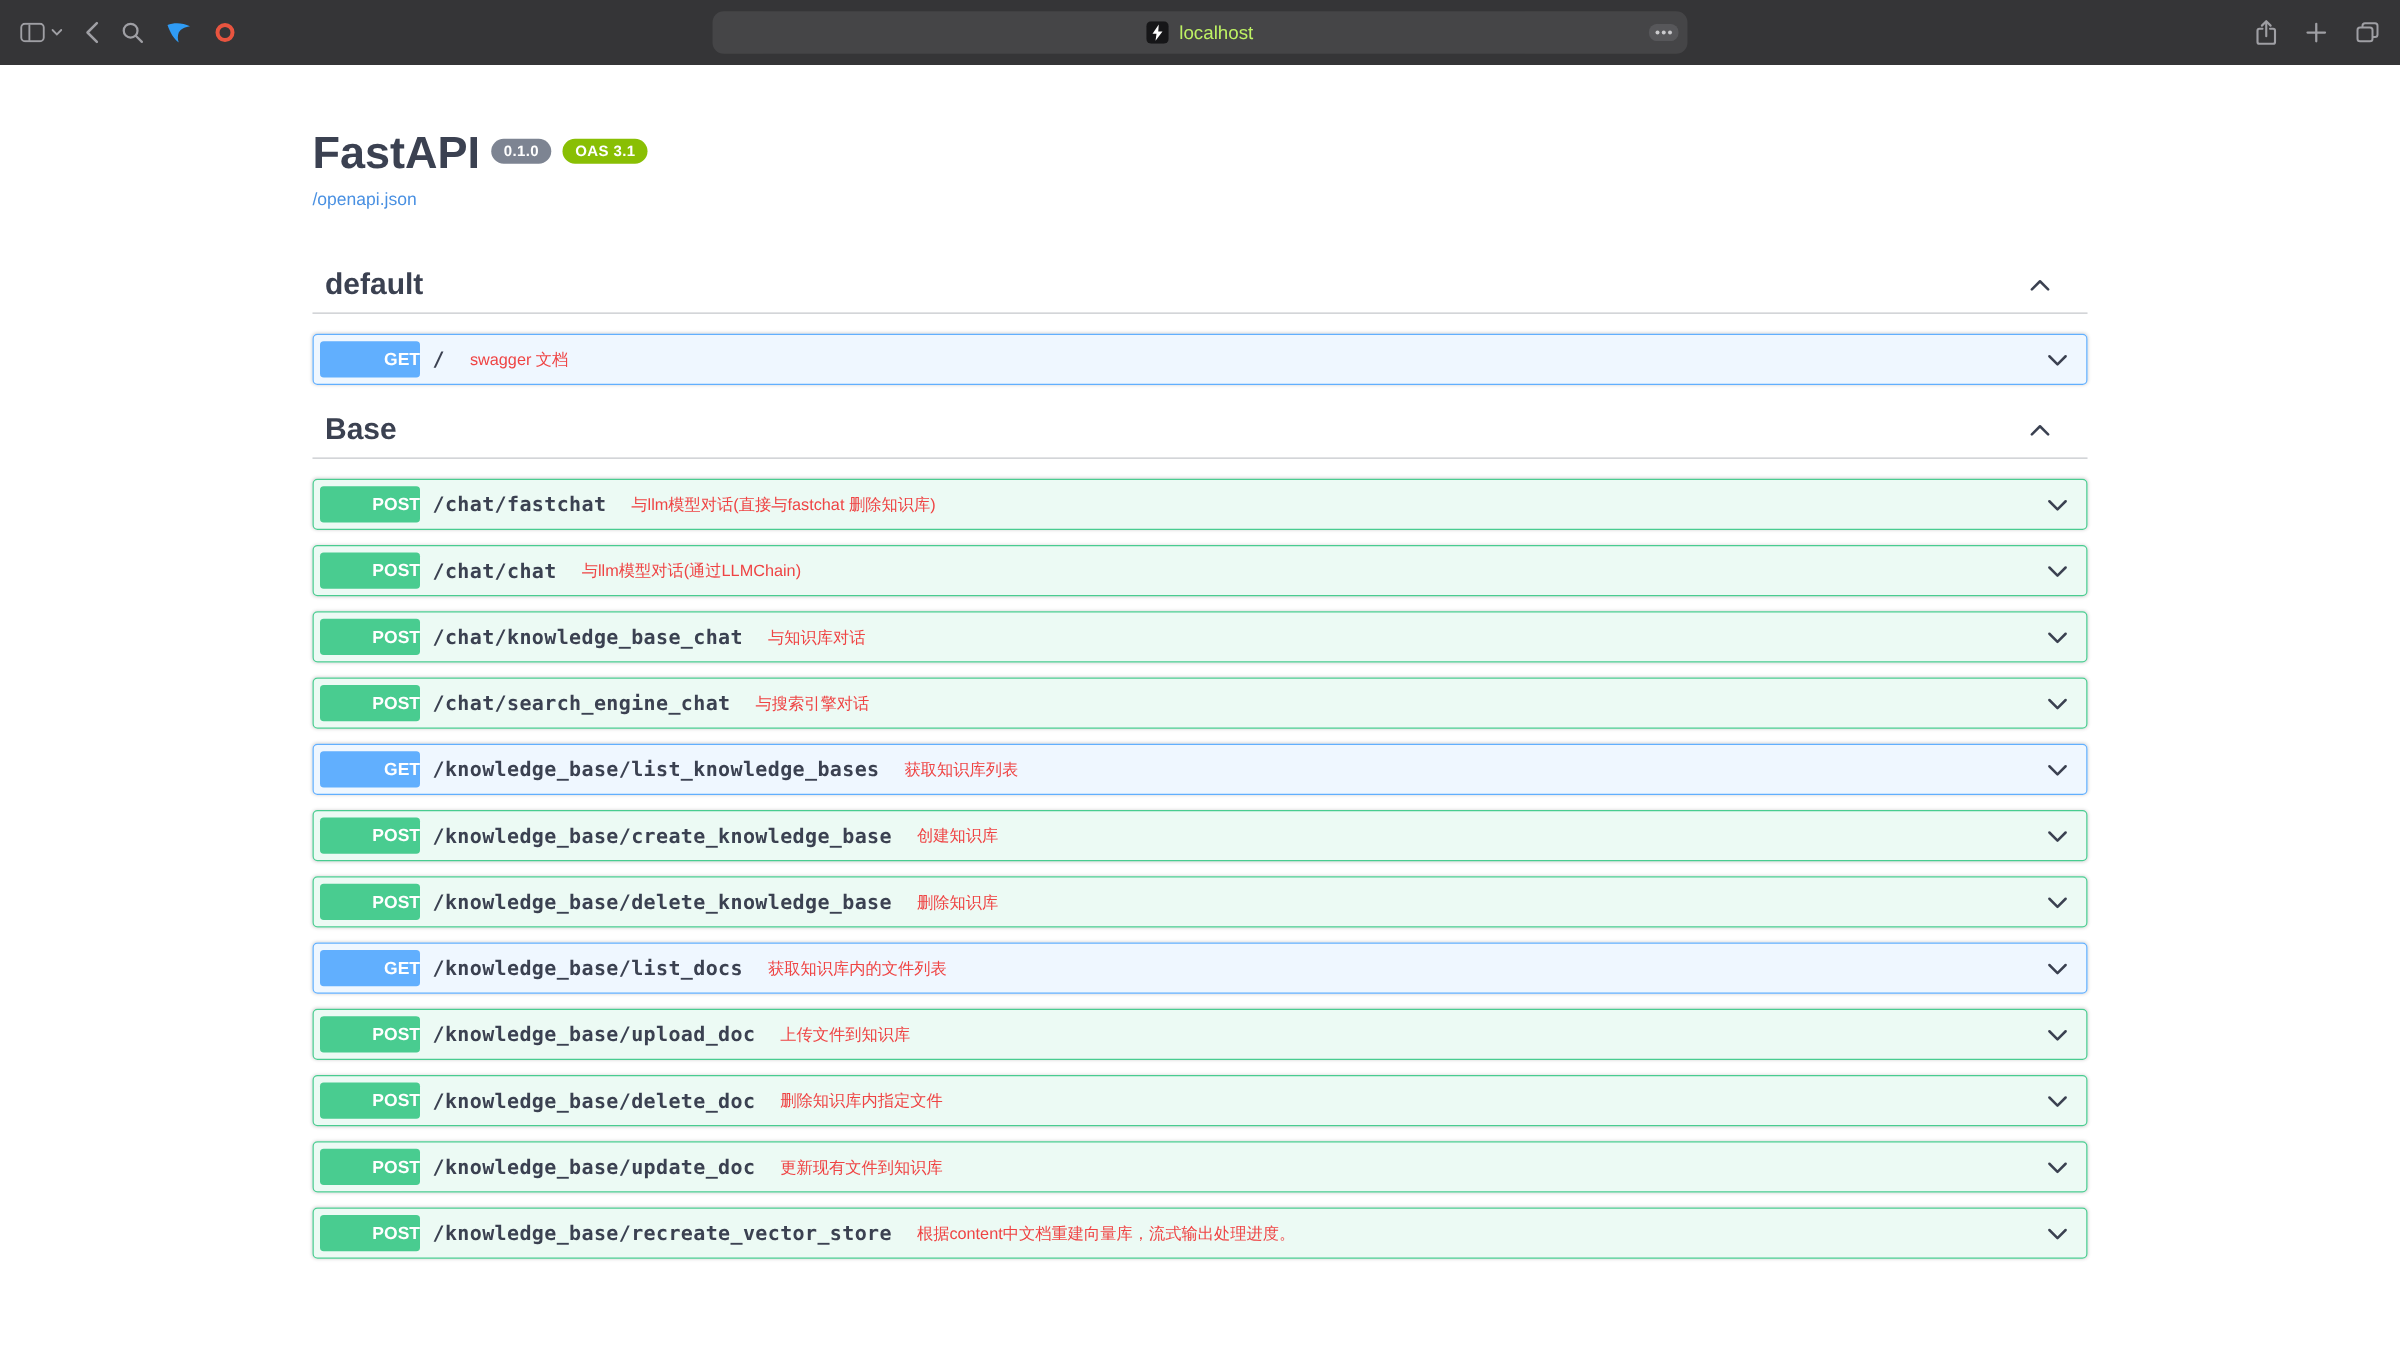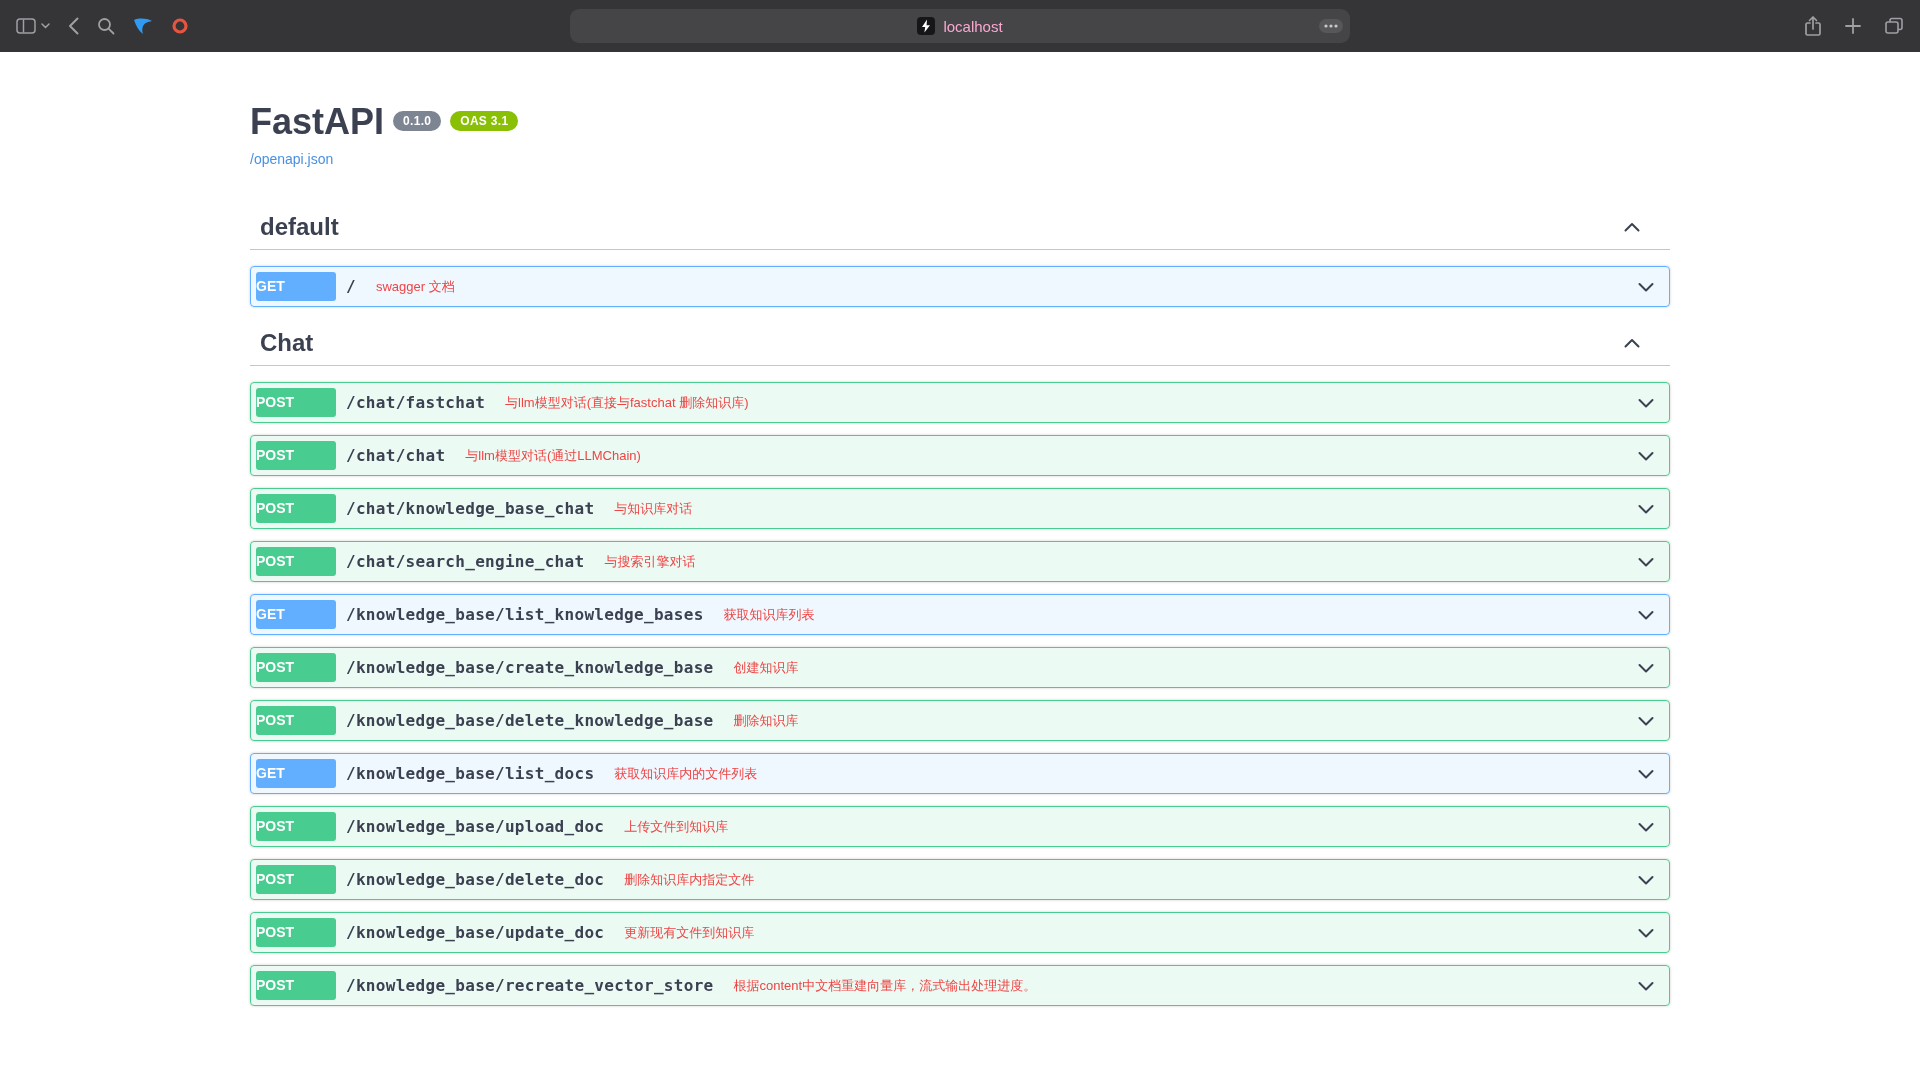--- a/index.html
+++ b/index.html
@@ -14,21 +14,21 @@
   }
   .tb-left { display:flex; align-items:center; gap:18px; }
   .tb-right { margin-left:auto; display:flex; align-items:center; gap:22px; }
   .tb-btn { display:flex; align-items:center; gap:5px; border-radius:6px; }
   .tb-btn svg { display:block; }
 
   .address-bar {
     position:absolute; left:50%; top:50%; transform:translate(-50%,-50%);
     width:780px; height:34px; background:#454547; border-radius:9px;
     display:flex; align-items:center; justify-content:center;
-    color:#f9a8d4; font-size:15px; cursor:text;
+    color:#bef264; font-size:15px; cursor:text;
   }
   .address-bar .favicon { display:flex; margin-right:8px; }
   .address-menu { position:absolute; right:7px; top:50%; transform:translateY(-50%); display:flex; }
 
   
   .page { height:1028px; overflow:hidden; background:#fff; }
   .wrapper { max-width:1460px; margin:16px auto; padding:0 20px; }
 
   .info { margin:50px 0 35px; }
   .title { font-size:36px; font-weight:700; color:#3b4151; line-height:40px; }
@@ -48,21 +48,21 @@
   }
   .tag-name { font-size:24px; font-weight:700; color:#3b4151; flex:1; line-height:28px; }
 
   .opblock {
     display:flex; align-items:center; border-radius:4px; margin-bottom:12px;
     box-shadow:0 0 3px rgba(0,0,0,.19); border:1px solid #000; padding:5px; cursor:pointer;
   }
   .opblock.get  { border-color:#61affe; background:rgba(97,175,254,.1); }
   .opblock.post { border-color:#49cc90; background:rgba(73,204,144,.1); }
   .method {
-    min-width:80px; text-align:left; border-radius:3px; color:#fff;
+    min-width:80px; text-align:right; border-radius:3px; color:#fff;
     font-size:14px; font-weight:700; padding:6px 0; line-height:17px;
   }
   .get  .method { background:#61affe; }
   .post .method { background:#49cc90; }
   .path {
     font-family:"DejaVu Sans Mono", "Liberation Mono", monospace;
     font-size:16px; font-weight:700; color:#3b4151; padding:0 10px; letter-spacing:.3px;
   }
   .desc { flex:1; font-size:13px; color:#ef4444; padding:0 10px; }
   .arrow { flex:none; margin-right:8px; }
@@ -166,21 +166,21 @@
     <span class="desc">swagger 文档</span>
     <svg class="arrow" width="20" height="20" viewBox="0 0 20 20">
                 <path d="M3.5 7 L10 13.5 L16.5 7" fill="none" stroke="#3b4151" stroke-width="2" stroke-linecap="round" stroke-linejoin="round"></path>
               </svg>
   </div>
 </div>
   </div>
 
   <div class="section">
     <h3 class="section-header">
-      <span class="tag-name">Chat</span>
+      <span class="tag-name">Base</span>
       <svg class="arrow" width="20" height="20" viewBox="0 0 20 20">
               <path d="M3.5 13.5 L10 7 L16.5 13.5" fill="none" stroke="#3b4151" stroke-width="2" stroke-linecap="round" stroke-linejoin="round"></path>
             </svg>
     </h3>
     <div class="ops">
   <div class="opblock post">
     <span class="method">POST</span>
     <span class="path">/chat/fastchat</span>
     <span class="desc">与llm模型对话(直接与fastchat 删除知识库)</span>
     <svg class="arrow" width="20" height="20" viewBox="0 0 20 20">

